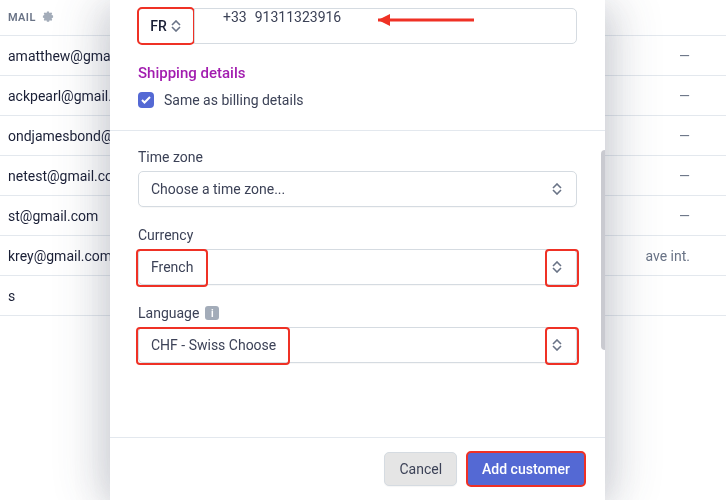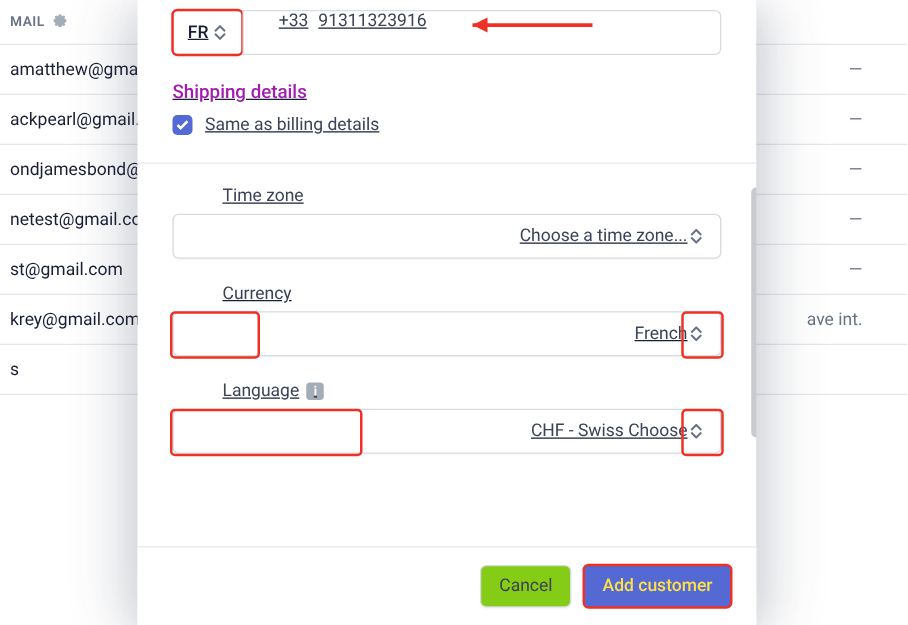--- a/index.html
+++ b/index.html
@@ -54,51 +54,50 @@
     background: #fff;
     box-shadow: -20px 0 40px rgba(60,66,87,.12), 20px 0 40px rgba(60,66,87,.12), 0 15px 35px rgba(60,66,87,.15);
     display: flex;
     flex-direction: column;
   }
   .modal-body {
     flex: 1;
     overflow: hidden;
     padding: 8px 28px 4px 28px;
     position: relative;
-    text-decoration: underline;
   }
   .modal-footer {
     border-top: 1px solid #e3e8ee;
     padding: 14px 20px;
     display: flex;
     justify-content: flex-end;
     gap: 10px;
     background:#fff;
   }
 
   .field-row { margin-bottom: 20px; }
   .field-label {
     font-size: 14px;
     color: #3c4257;
     margin-bottom: 6px;
-    display:flex; align-items:center; gap:6px;margin-left:40px;
+    display:flex; align-items:center; gap:6px;
   }
   .select, .input-combo {
     height: 36px;
     border: 1px solid #d5dbe1;
     border-radius: 5px;
     box-shadow: 0 1px 1px rgba(0,0,0,.03);
     display: flex;
     align-items: center;
     padding: 0 12px;
     position: relative;
     background:#fff;
     color:#3c4257;
   }
-  .select .value { flex:1;text-align:right; }
+  .select .value { flex:1; }
   .chevrons {
     width: 14px; height: 18px; position: relative;
     display:flex; flex-direction:column; justify-content:center; align-items:center;
     color:#697386;
   }
   .chevrons svg { width:10px; height:6px; display:block; }
 
   .phone-row {
     display:flex; gap:0; height:36px;
   }
@@ -144,27 +143,27 @@
 
   .btn {
     height: 34px;
     padding: 0 14px;
     border-radius: 5px;
     font-size: 14px;
     display:inline-flex; align-items:center; justify-content:center;
     cursor:pointer;
   }
   .btn-secondary {
-    background:#84cc16; color:#3c4257;
+    background:#e5e5e5; color:#3c4257;
     border:1px solid #d5dbe1;
     box-shadow: 0 1px 1px rgba(0,0,0,.04);
     text-align: center;
   }
   .btn-primary {
-    background:#5469d4; color:#fde047;
+    background:#5469d4; color:#ffffff;
     border:1px solid #5469d4;
     font-weight:500;
   }
 
   .hl { outline: 2.5px solid #ef3125; outline-offset: -1px; border-radius:4px; }
   .hl-box { position:absolute; border:2.5px solid #ef3125; border-radius:4px; pointer-events:none; }
 
   .arrow {
     position:absolute;
     left: 256px; top: 12px;

